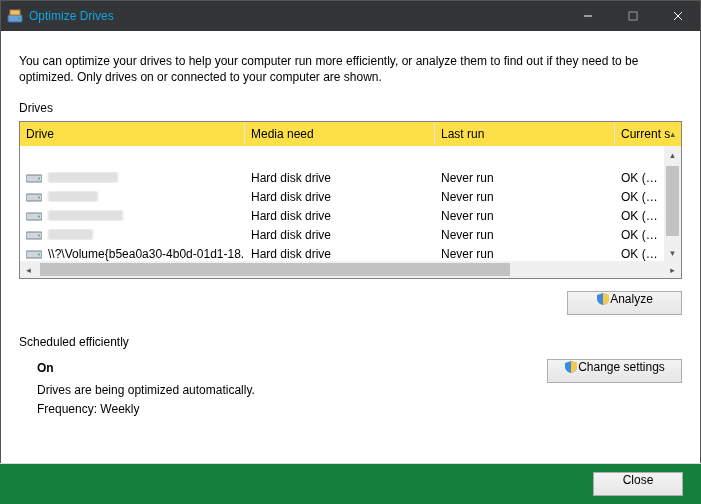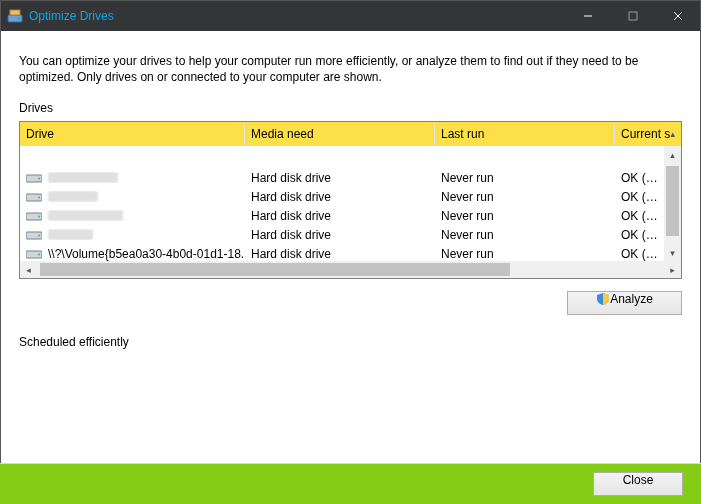--- a/index.html
+++ b/index.html
@@ -159,21 +159,21 @@
     line-height: 1.6;
   }
   .sched-left .on { font-weight: 600; margin-bottom: 2px; }
   .sched-right { flex: 0 0 auto; }
   .footer {
     position: absolute;
     bottom: 0; left: 0; right: 0;
     border-top: 1px solid #d9d9d9;
     padding: 8px 18px;
     display: flex; justify-content: flex-end;
-    background: #84cc16;
+    background: #15803d;
   }
   .footer .btn { min-width: 90px; }
 </style>
 </head>
 <body>
 
 <div class="titlebar">
   <span class="app-icon">
     <svg viewBox="0 0 16 16" width="16" height="16">
       <rect x="1" y="7" width="14" height="7" rx="1" fill="#6aa0d8" stroke="#3a6aa0"></rect>
@@ -296,20 +296,36 @@
       <svg class="shield" viewBox="0 0 14 14">
         <path d="M7 1 L13 3 V7 C13 10 10 12.5 7 13 C4 12.5 1 10 1 7 V3 Z" fill="#3a8ddb"></path>
         <path d="M7 1 L13 3 V7 C13 10 10 12.5 7 13 Z" fill="#f7c948"></path>
       </svg>
       <span>Analyze</span>
     </div>
   </div>
 
   <div class="sched">
     <div class="section-label">Scheduled efficiently</div>
+    <div class="sched-body">
+      <div class="sched-left">
+        <div class="on">On</div>
+        <div>Drives are being optimized automatically.</div>
+        <div>Frequency: Weekly</div>
+      </div>
+      <div class="sched-right">
+        <div class="btn" style="min-width:135px">
+          <svg class="shield" viewBox="0 0 14 14">
+            <path d="M7 1 L13 3 V7 C13 10 10 12.5 7 13 C4 12.5 1 10 1 7 V3 Z" fill="#3a8ddb"></path>
+            <path d="M7 1 L13 3 V7 C13 10 10 12.5 7 13 Z" fill="#f7c948"></path>
+          </svg>
+          <span>Change settings</span>
+        </div>
+      </div>
+    </div>
   </div>
 </div>
 
 <div class="footer">
   <div class="btn">
     <span>Close</span>
   </div>
 </div>
 
 </body></html>

